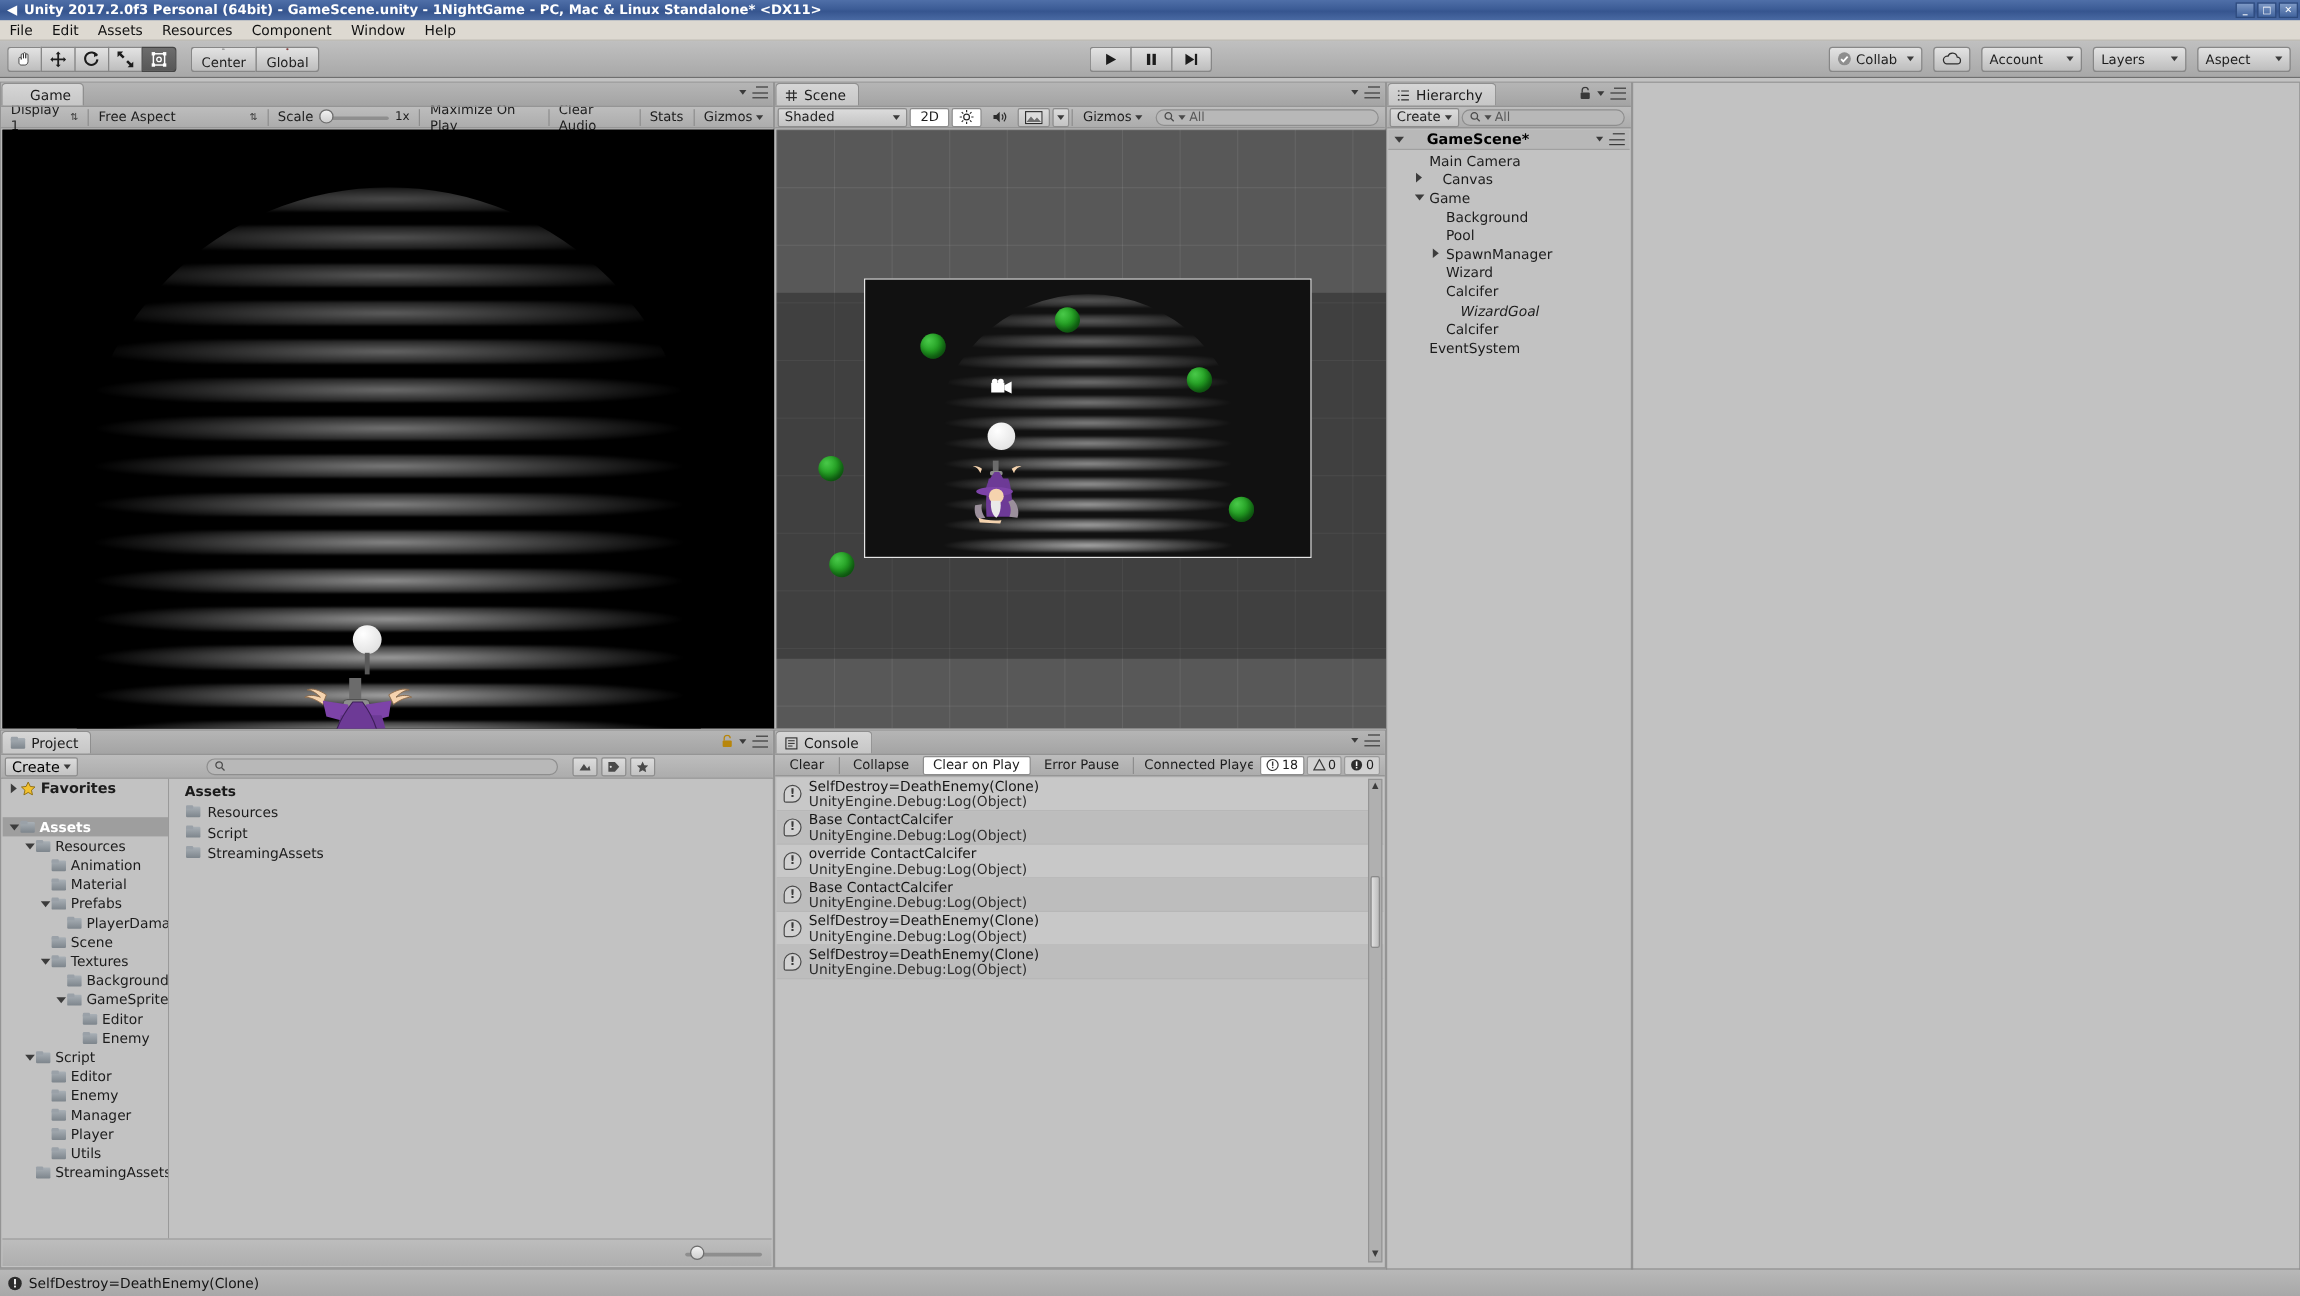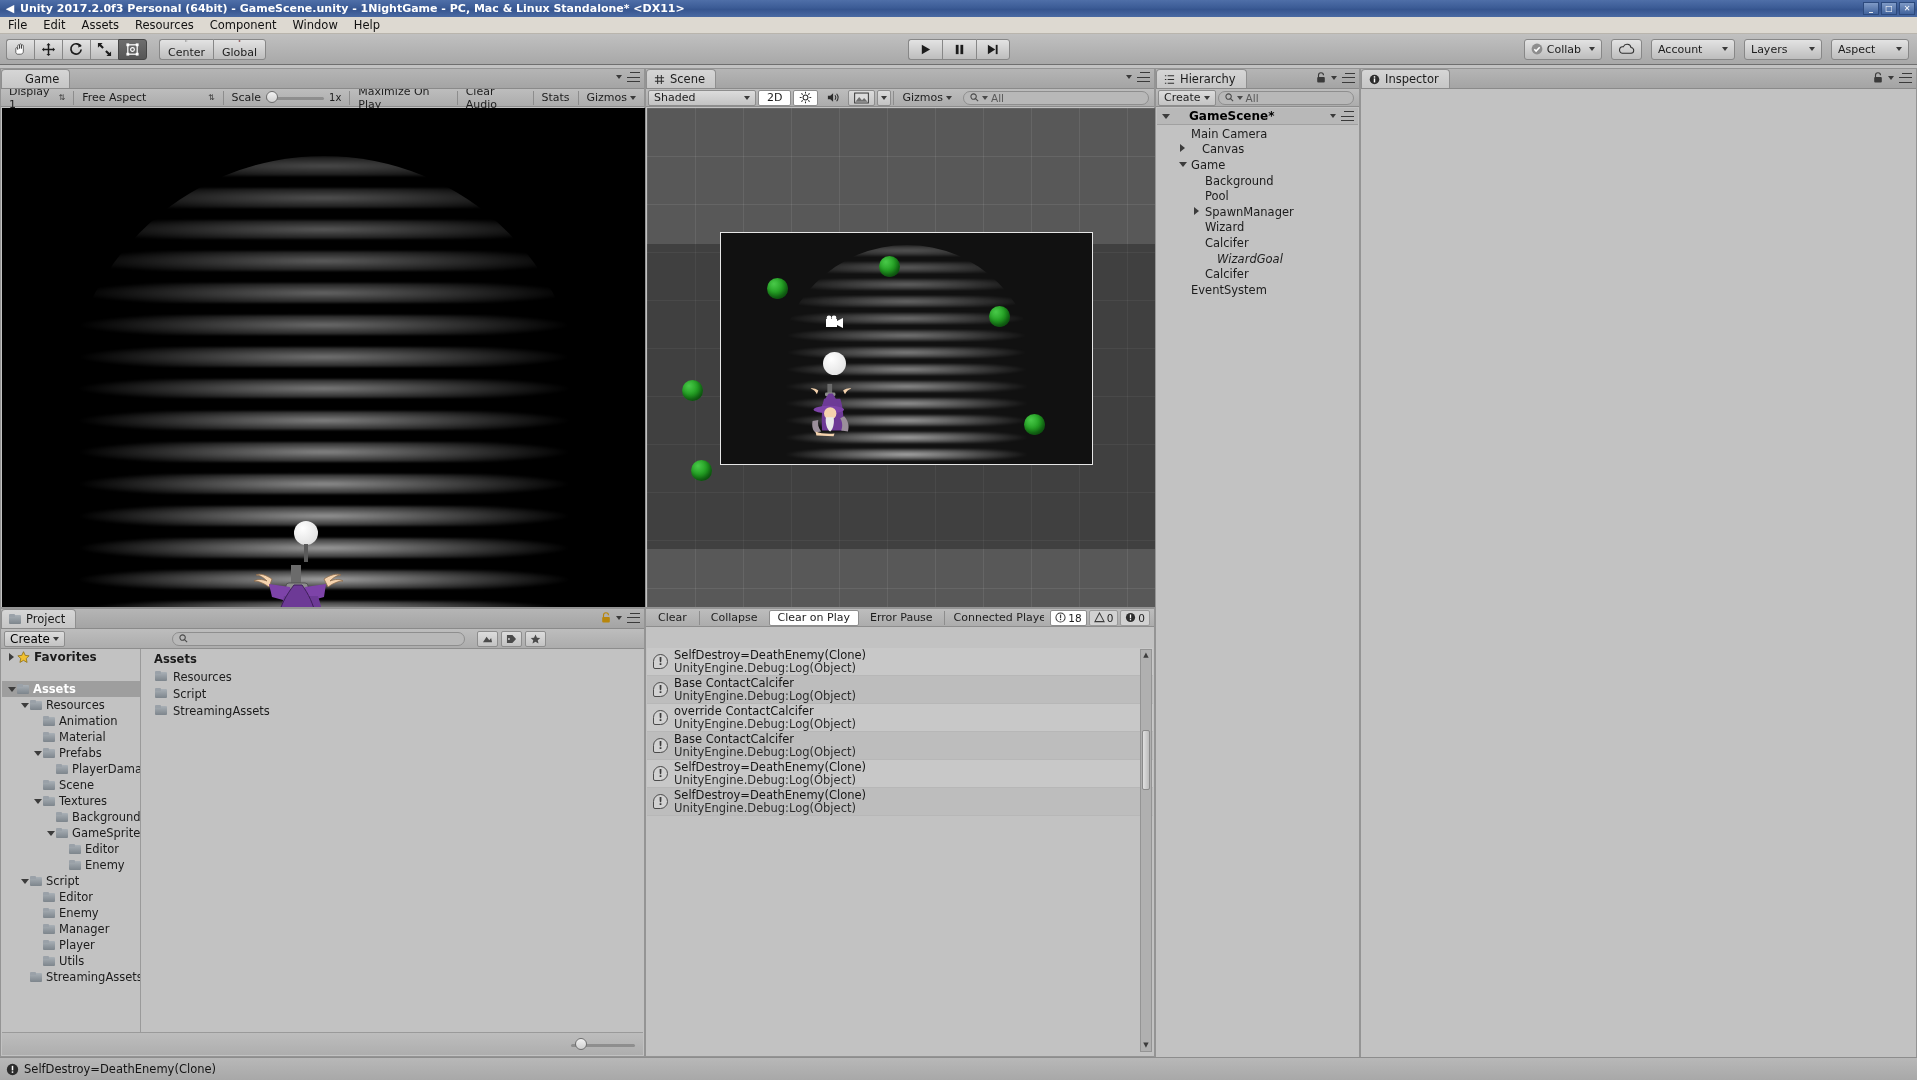--- a/index.html
+++ b/index.html
@@ -661,42 +661,20 @@
           <span style="margin-left: 3px;">Calcifer</span>
         </div>
         <div class="hrow">
           <span class="tw" style="margin-left: 20px;"></span>
           <span style="margin-left: 3px;">EventSystem</span>
         </div>
       </div>
   </div>
 
   <div class="panel" id="insp-panel">
-    <div class="tabstrip">
-      <div class="tab">
-        <svg width="11" height="11" viewBox="0 0 12 12">
-            <circle cx="6" cy="6" r="5.2" fill="#2c2c2c"></circle>
-            <rect x="5.2" y="4.8" width="1.6" height="4.4" fill="#fff"></rect>
-            <rect x="5.2" y="2.4" width="1.6" height="1.6" fill="#fff"></rect>
-          </svg>
-        <span>Inspector</span>
-      </div>
-      <div class="tabtools">
-        <svg width="10" height="11" viewBox="0 0 10 11">
-            <path d="M2.5 5V3.3a2.5 2.5 0 0 1 5 0" fill="none" stroke="#3a3a3a" stroke-width="1.1"></path>
-            <rect x="1.2" y="5" width="7.6" height="5.4" rx="1" fill="#3a3a3a"></rect>
-          </svg>
-        <span class="caret"></span>
-        <span class="hamb">
-            <i></i>
-            <i></i>
-            <i></i>
-          </span>
-      </div>
-    </div>
     <div class="inspbody"></div>
   </div>
 
   <div class="panel" id="proj-panel">
     <div class="tabstrip">
       <div class="tab">
         <span class="fico" style="margin-right:0"></span>
         <span>Project</span>
       </div>
       <div class="tabtools">
@@ -886,20 +864,37 @@
     </div>
     <div class="projfoot">
       <span class="zoomslider">
         <span class="trk"></span>
           <span class="knb"></span>
       </span>
     </div>
   </div>
 
   <div class="panel" id="cons-panel">
+    <div class="tabstrip">
+      <div class="tab">
+        <svg width="11" height="11" viewBox="0 0 12 12">
+            <rect x="1" y="1" width="10" height="10" fill="none" stroke="#2c2c2c" stroke-width="1"></rect>
+            <path d="M3 3.6h6M3 6h6M3 8.4h4" stroke="#2c2c2c" stroke-width=".9"></path>
+          </svg>
+        <span>Console</span>
+      </div>
+      <div class="tabtools">
+        <span class="caret"></span>
+        <span class="hamb">
+            <i></i>
+            <i></i>
+            <i></i>
+          </span>
+      </div>
+    </div>
     <div class="subbar">
       <div class="sb-btn" style="padding:0 9px">
         <span>Clear</span>
       </div>
       <div class="sb-sep"></div>
       <div class="sb-btn" style="padding:0 8px">
         <span>Collapse</span>
       </div>
       <div class="sb-btn on" style="padding:0 8px">
         <span>Clear on Play</span>

